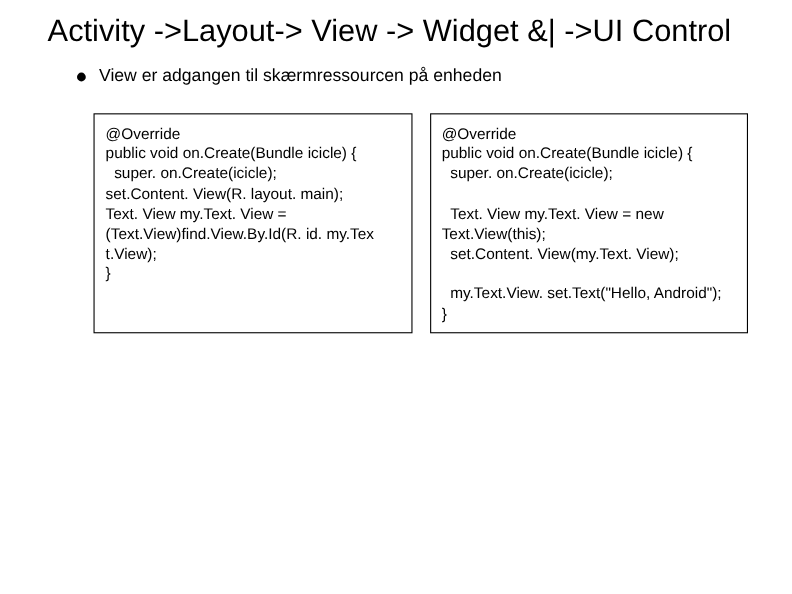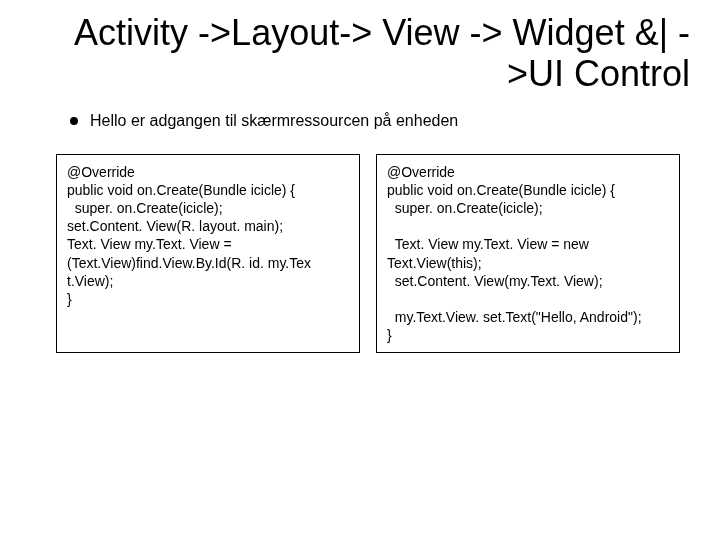--- a/index.html
+++ b/index.html
@@ -6,22 +6,22 @@
   body {
     width: 720px;
     height: 540px;
     background: #fff;
     font-family: Arial, Helvetica, sans-serif;
     color: #000;
     position: relative;
     overflow: hidden;
   }
   .title {
-    font-size: 36px;
-    text-align: right;
+    font-size: 28px;
+    text-align: center;
     padding: 12px 30px 6px 18px;
     line-height: 1.15;
   }
   .bullets {
     padding: 10px 50px 6px 70px;
   }
   .bullets li {
     list-style: none;
     position: relative;
     font-size: 16px;
@@ -36,39 +36,40 @@
     top: 6px;
     width: 8px;
     height: 8px;
     background: #000;
     border-radius: 50%;
   }
   .codes {
     display: flex;
     gap: 16px;
     padding: 4px 40px 0 56px;
+    margin-left: 29px;
   }
   .codebox {
     flex: 1;
     border: 1.5px solid #000;
     padding: 8px 10px;
     font-size: 14px;
     line-height: 1.3;
     font-family: Arial, Helvetica, sans-serif;
     white-space: pre-wrap;
     word-break: break-word;
   }
 </style>
 </head>
 <body>
 
 <div class="title">Activity -&gt;Layout-&gt; View -&gt; Widget  &amp;|  -&gt;UI Control</div>
 
 <ul class="bullets">
-  <li>Hello er adgangen til skærmressourcen på enheden</li>
+  <li>View er adgangen til skærmressourcen på enheden</li>
 </ul>
 
 <div class="codes">
   <div class="codebox">@Override
 public void on.Create(Bundle icicle) {
   super. on.Create(icicle);
 set.Content. View(R. layout. main);
 Text. View my.Text. View = (Text.View)find.View.By.Id(R. id. my.Tex t.View);
 }</div>
   <div class="codebox">@Override

